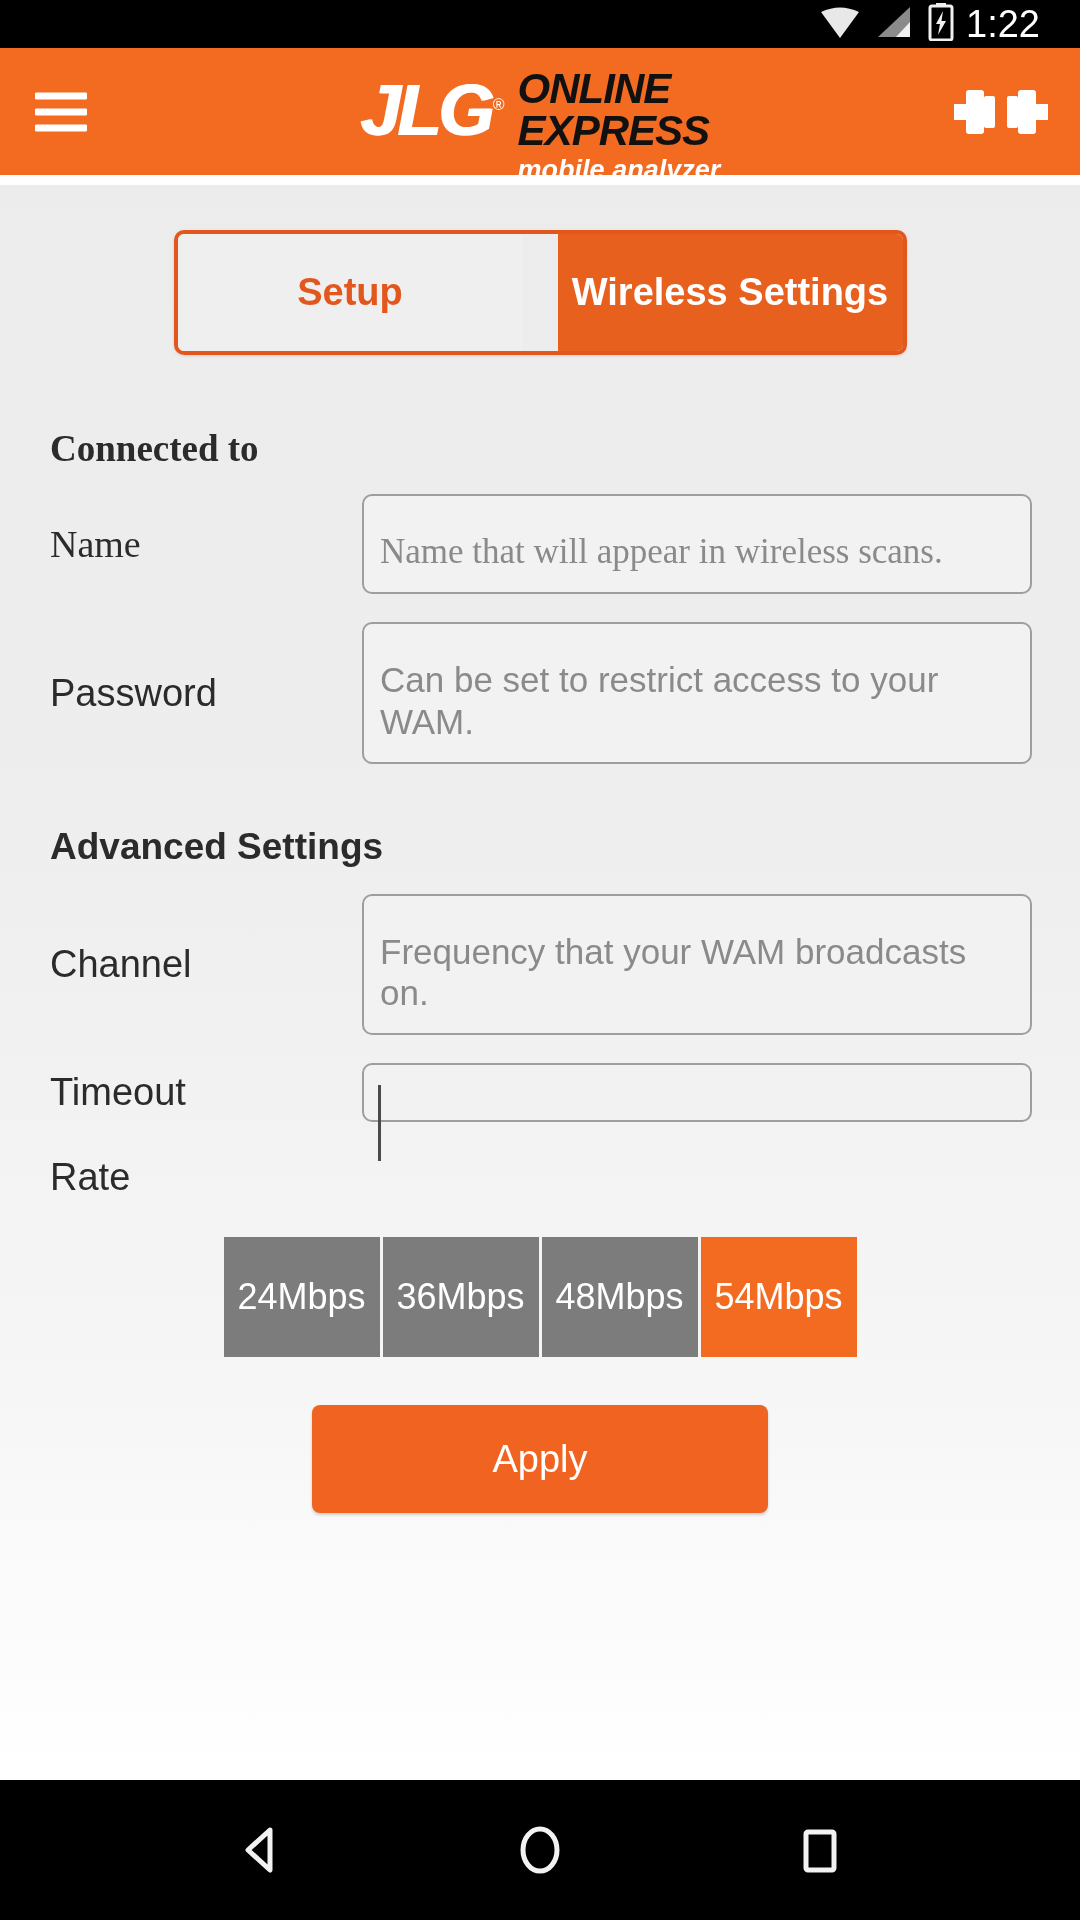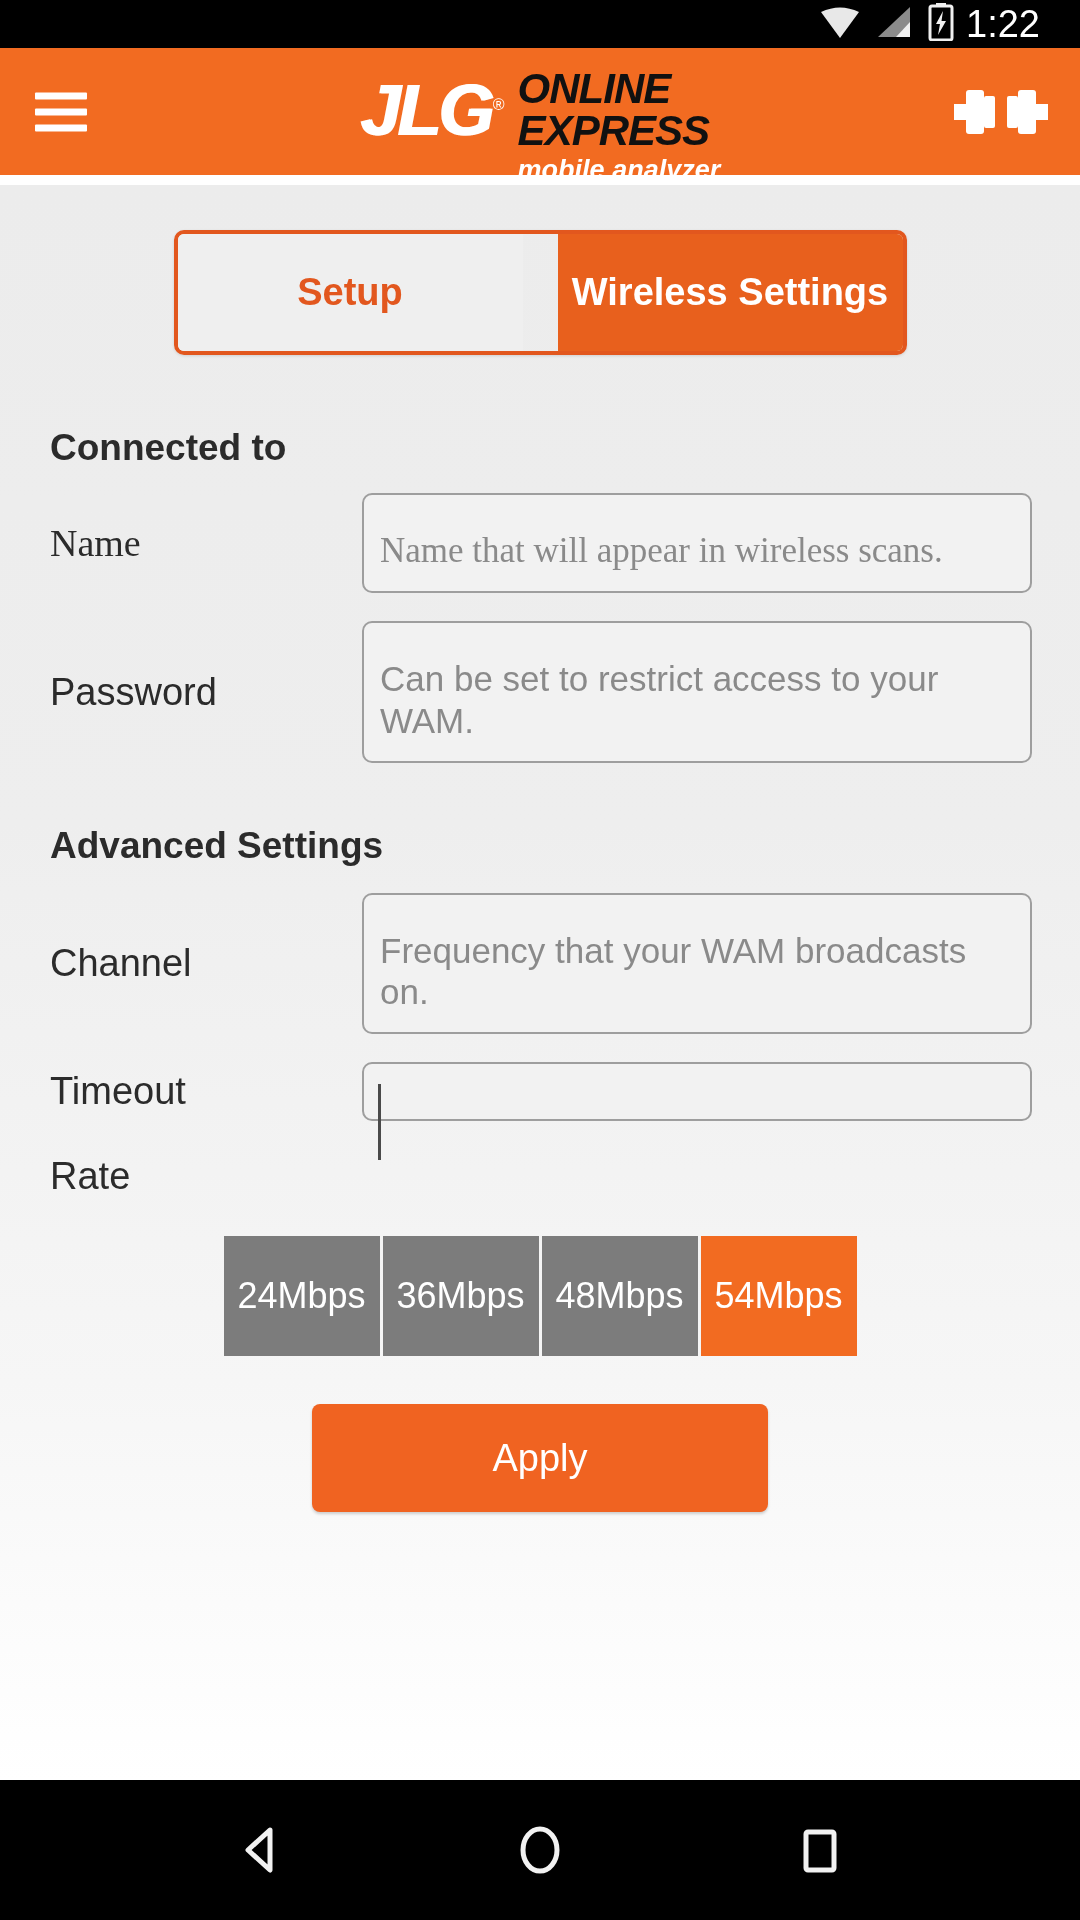--- a/index.html
+++ b/index.html
@@ -332,21 +332,21 @@
   </div>
 </div>
 
 <div class="content">
 
   <div class="tabbar">
     <div class="tab tab-inactive">Setup</div>
     <div class="tab tab-active">Wireless Settings</div>
   </div>
 
-  <div class="section-title" style="margin-top:72px;">Connected to</div>
+  <div class="section-title" style="margin-top:72px;font-family:Liberation Serif, serif;">Connected to</div>
 
   <div class="form-row" style="margin-top:24px;font-family:Liberation Serif, serif;">
     <div class="row-label">Name</div>
     <div class="row-field">
       <span class="placeholder">Name that will appear in wireless scans.</span>
     </div>
   </div>
 
   <div class="form-row" style="margin-top:28px;">
     <div class="row-label">Password</div>

